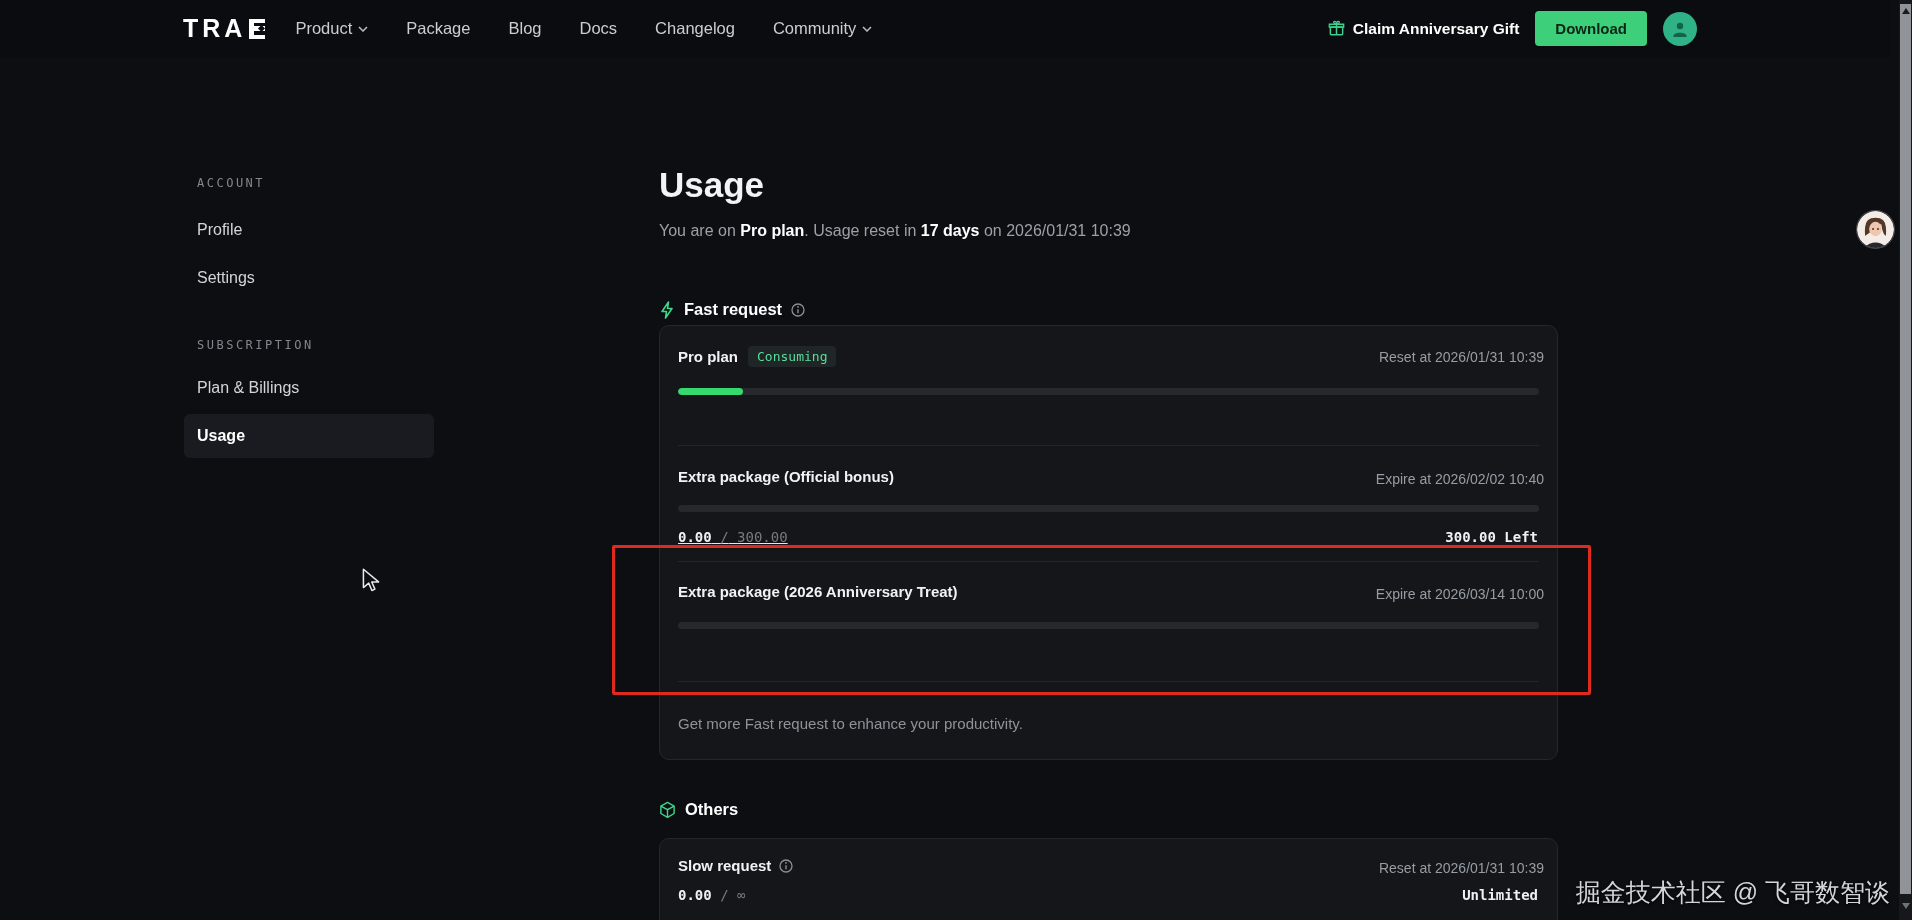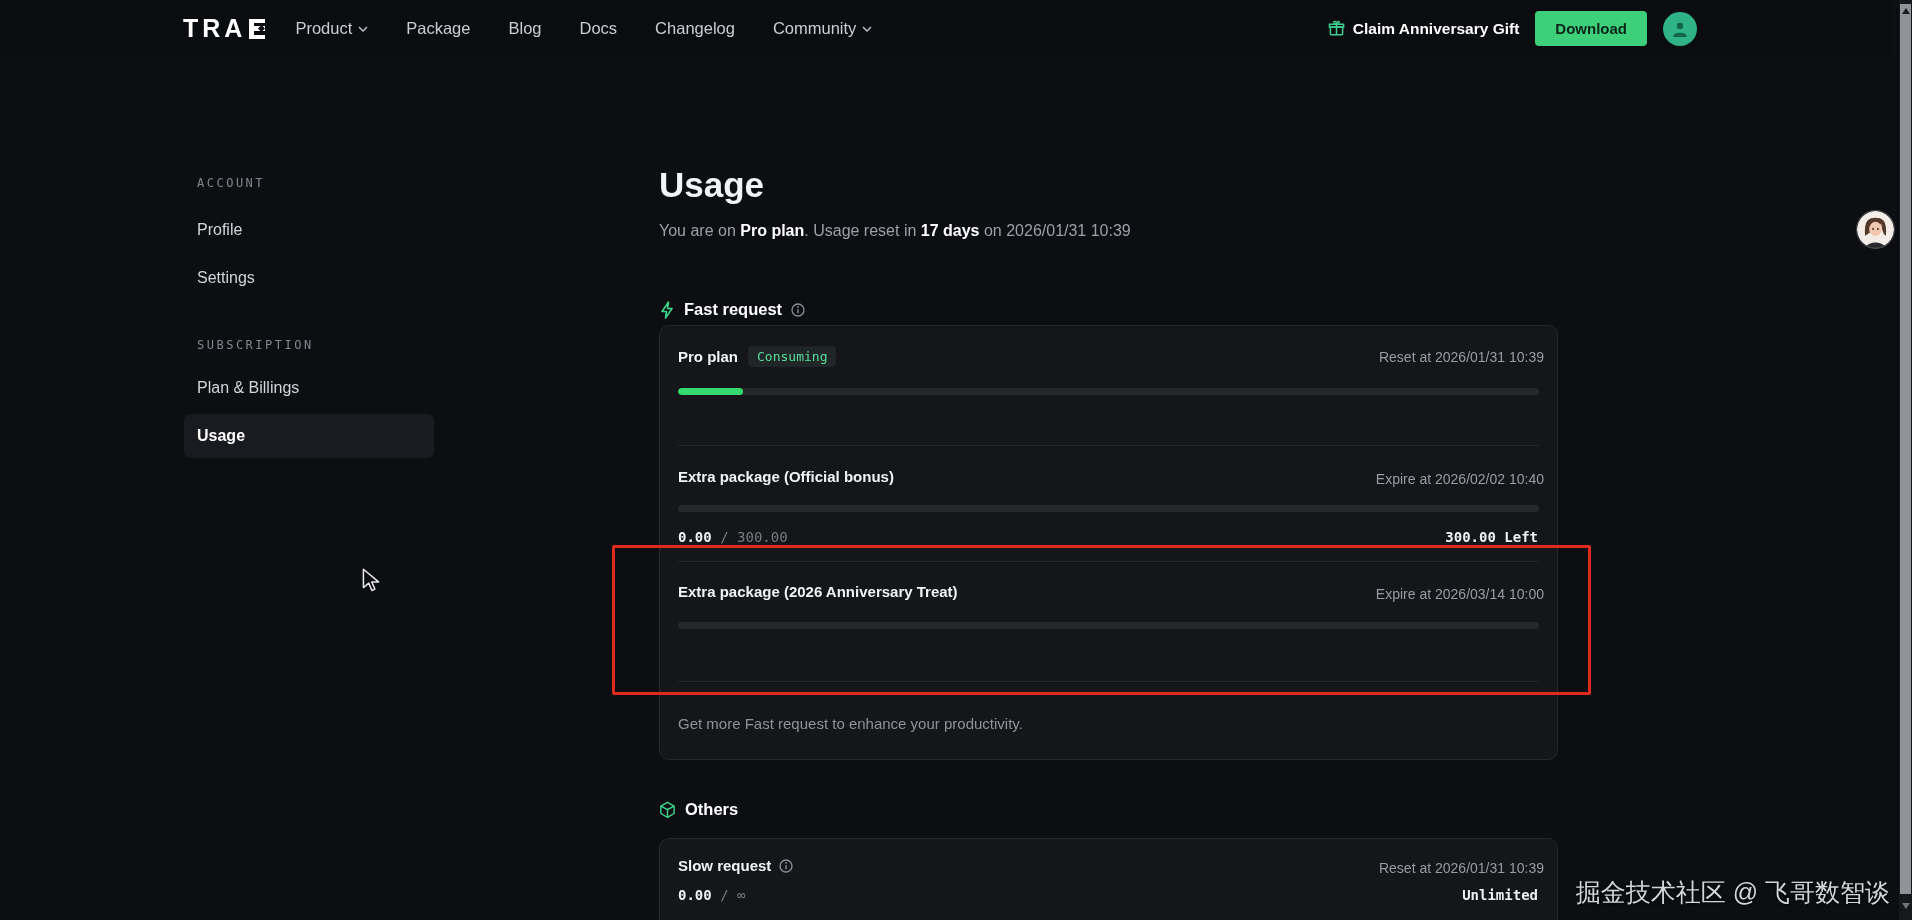--- a/index.html
+++ b/index.html
@@ -175,21 +175,21 @@
       <div class="bar" style="top:62px;">
         <div class="bar-fill" style="width: 7.5%;"></div>
       </div>
       <div class="divider" style="top:119px;"></div>
 
       <div class="row-title" style="top:142px;">Extra package (Official bonus)</div>
       <div class="row-right" style="top:145px;">Expire at 2026/02/02 10:40</div>
       <div class="bar" style="top:179px;">
         <div class="bar-fill" style="width: 0%;"></div>
       </div>
-      <div class="nums" style="top:203px;">
+      <div class="nums" style="top:203px;text-decoration:underline;">
         <span class="used">0.00</span>
         <span class="total"> <span>/</span> <span>300.00</span></span>
         <span class="leftv">300.00 Left</span>
       </div>
       <div class="divider" style="top:235px;"></div>
 
       <div class="row-title" style="top:257px;">Extra package (2026 Anniversary Treat)</div>
       <div class="row-right" style="top:260px;">Expire at 2026/03/14 10:00</div>
       <div class="bar" style="top:296px;">
         <div class="bar-fill" style="width: 0%;"></div>

